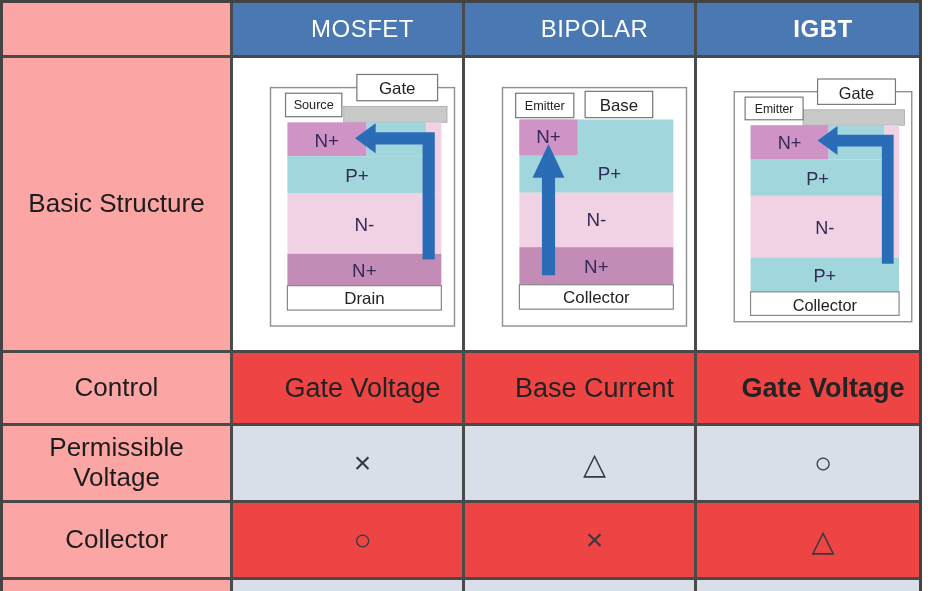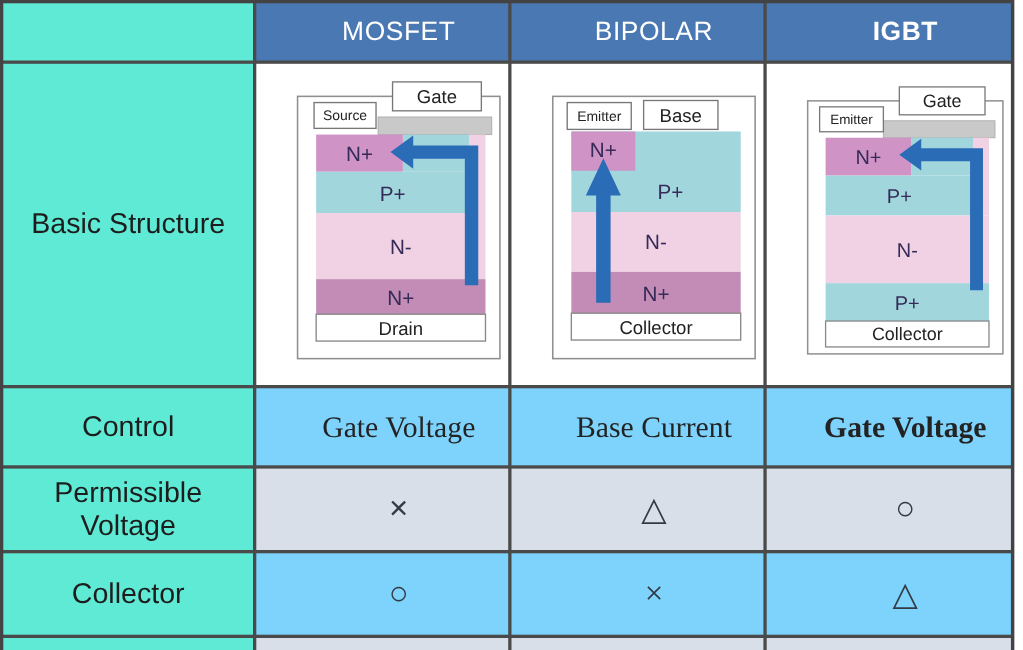--- a/index.html
+++ b/index.html
@@ -26,29 +26,29 @@
     padding-left: 30px;
   }
   .hdr {
     background: #4a78b2;
     color: #ffffff;
     font-size: 24px;
     letter-spacing: 0.5px;
   }
   .hdr.bold { font-weight: bold; }
   .labelcell {
-    background: #5eead4;
+    background: #fca5a5;
     color: #1d1d1d;
     font-size: 26px;
     line-height: 1.15;
     padding: 0 14px;
     box-sizing: border-box;
   }
   .diagcell { background: #ffffff; }
-  .light { background: #7dd3fc; font-family: Liberation Serif, serif; }
+  .light { background: #ef4444; }
   .shade { background: #d8dfe9; }
   .val {
     color: #232323;
     font-size: 27px;
   }
   .val.bold { font-weight: bold; }
   .sym {
     color: #333a45;
     font-size: 30px;
   }

